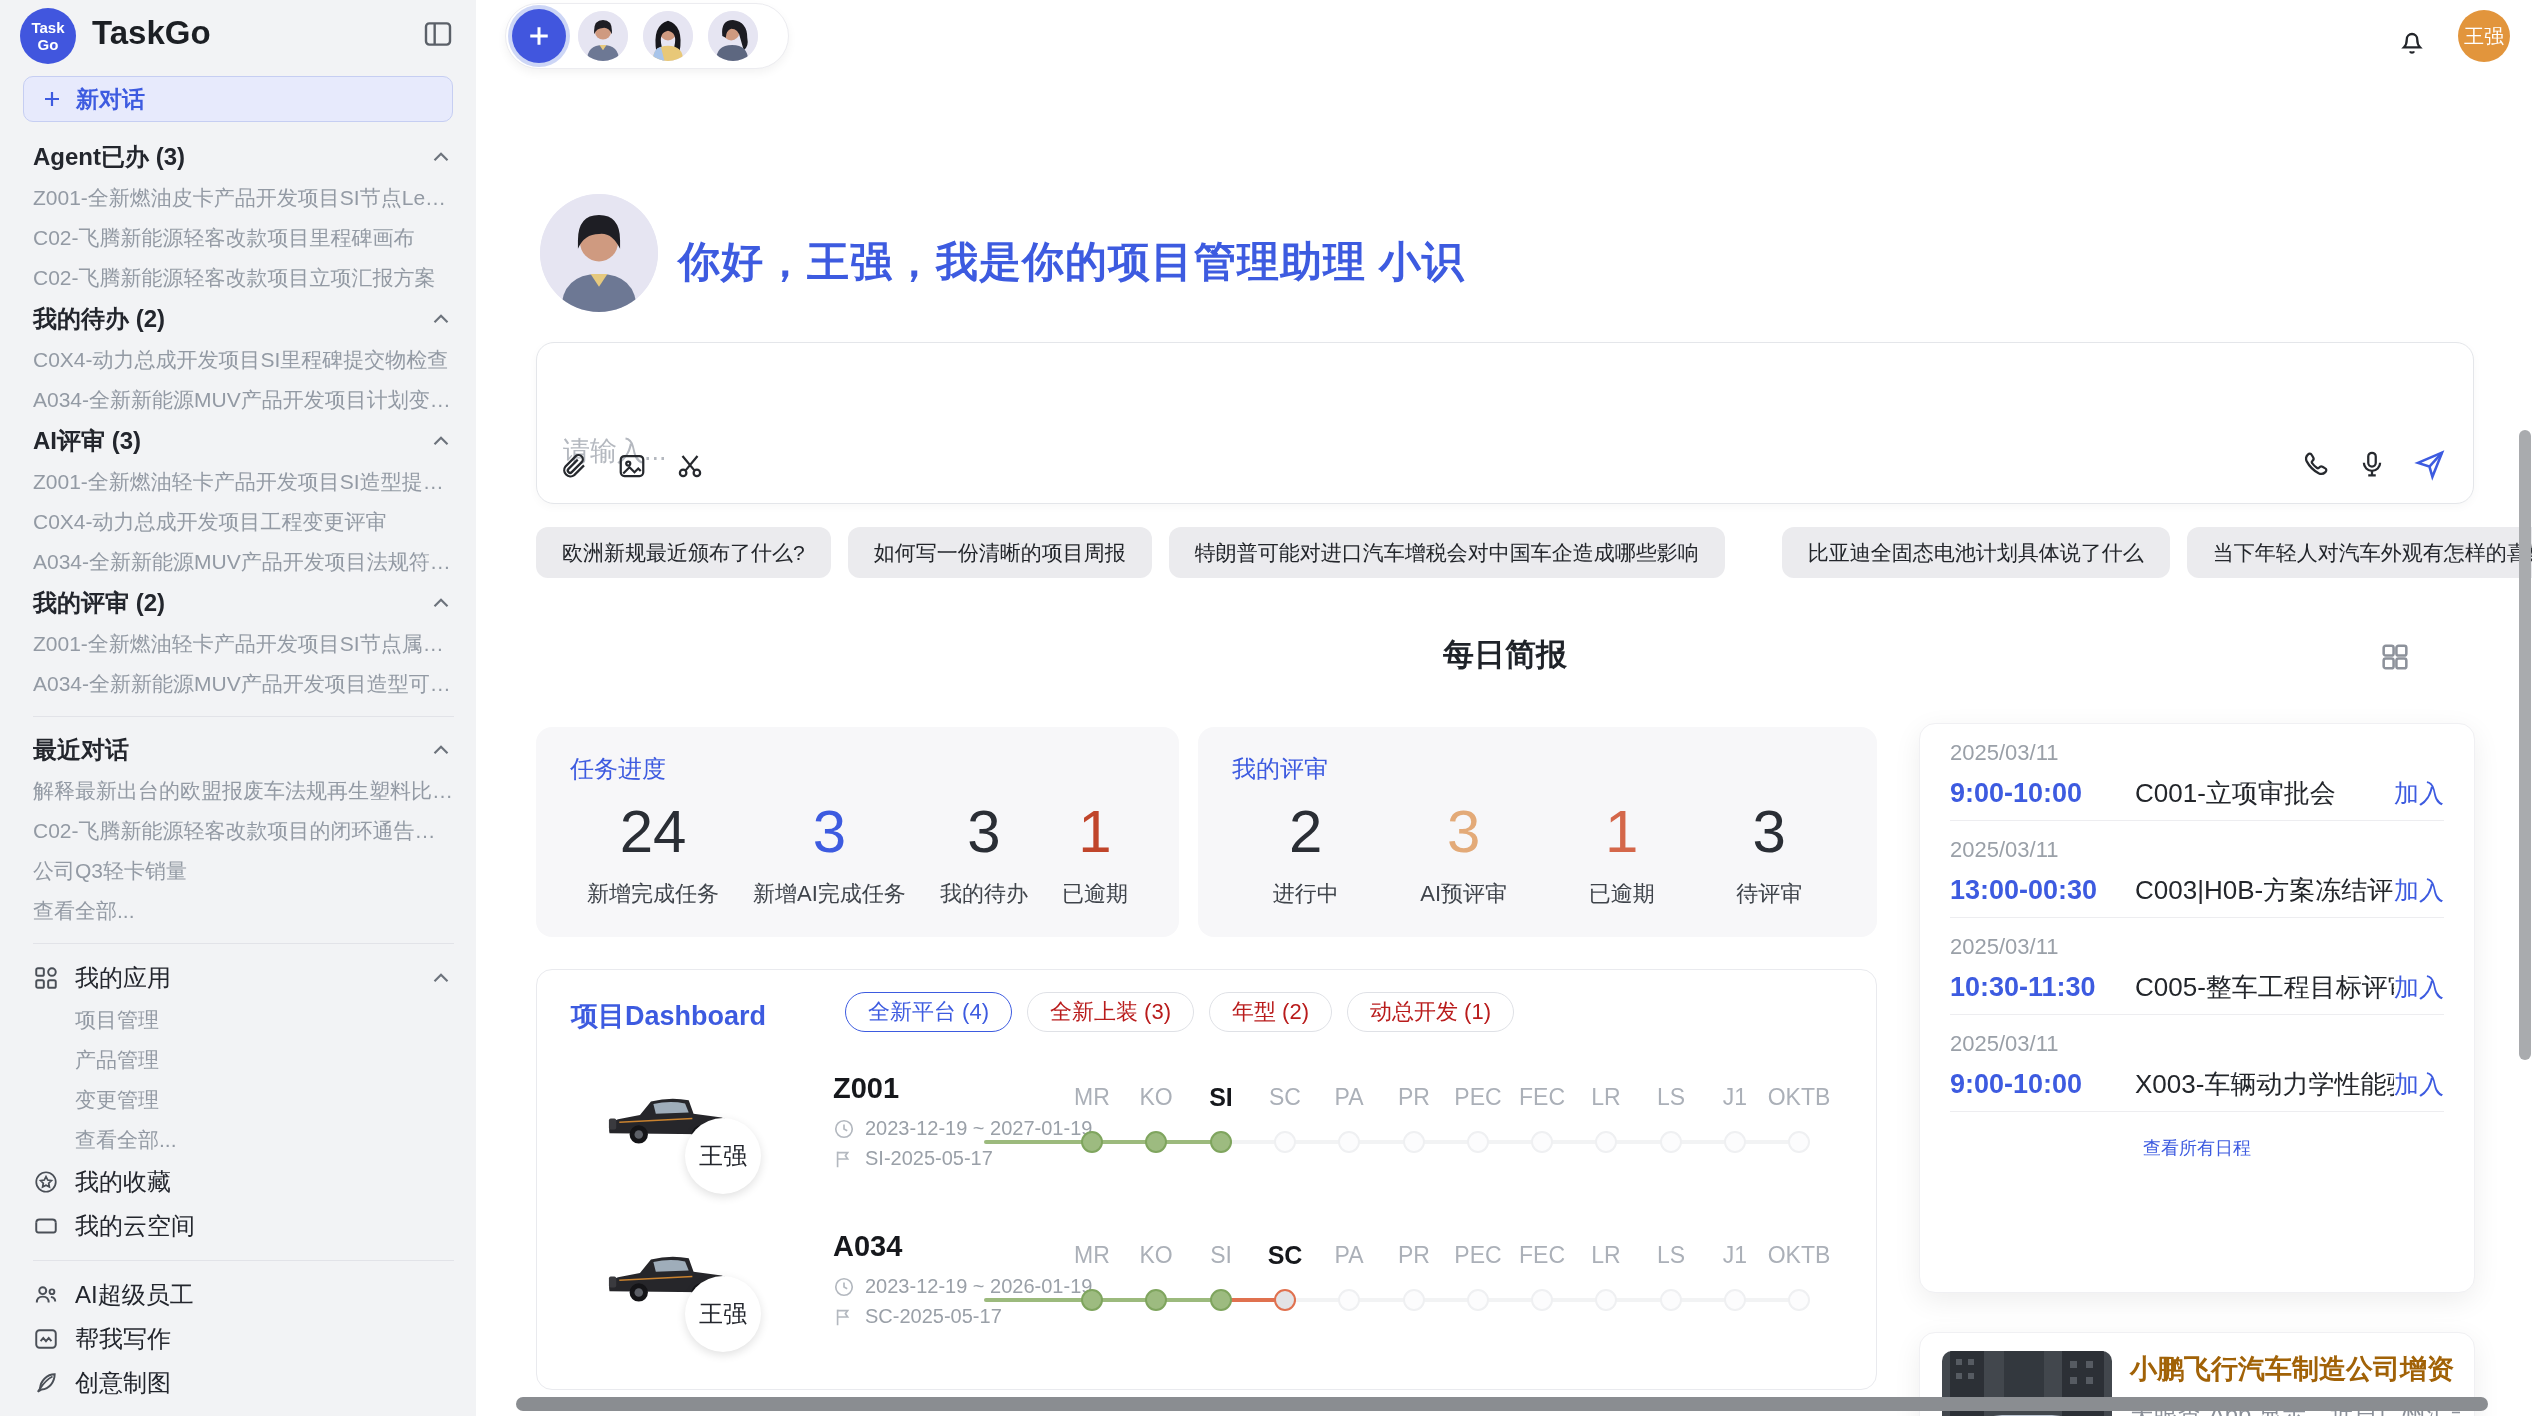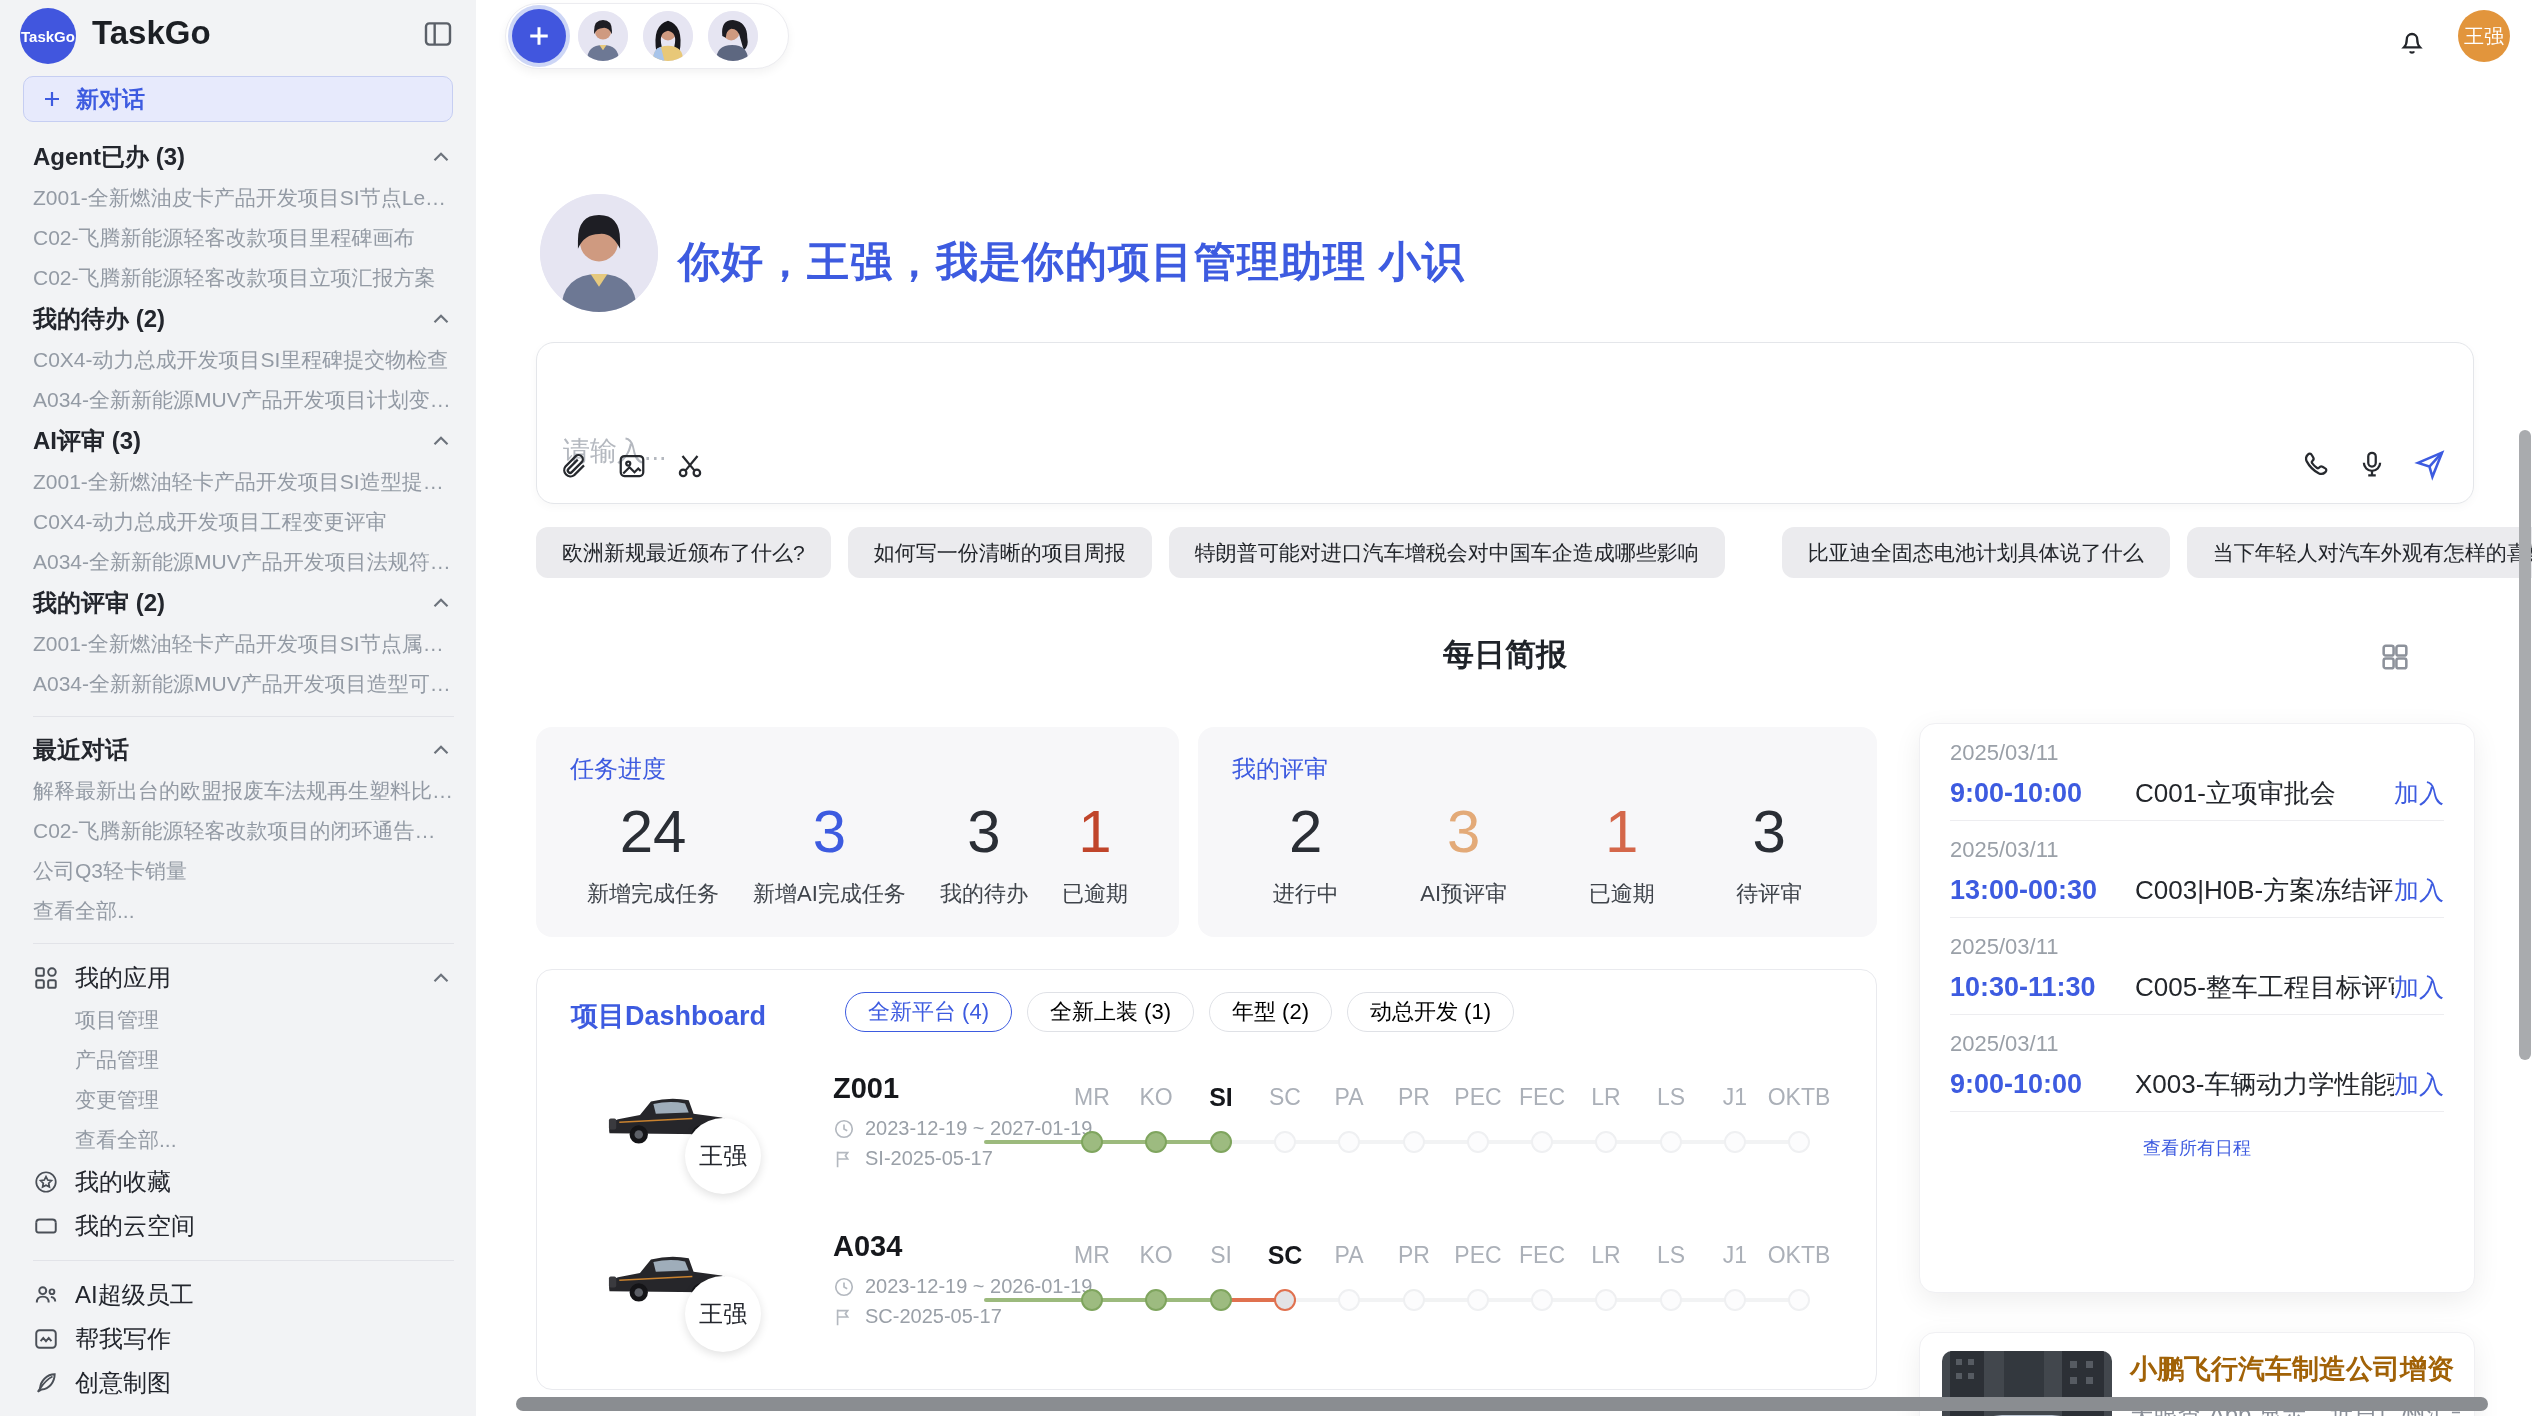--- a/index.html
+++ b/index.html
@@ -2,21 +2,21 @@
 <html><head>
 <meta charset="utf-8">
 <style>
   * { margin:0; padding:0; box-sizing:border-box; font-family:"Liberation Sans","DejaVu Sans",sans-serif; }
   html,body { background:#fff; }
   .stage { position:relative; width:2532px; height:1416px; overflow:hidden; background:#fff; }
 
   
   .sidebar { position:absolute; left:0; top:0; width:476px; height:1416px; background:#f2f3f5; overflow:hidden; }
   .sb-head { position:relative; height:68px; padding:12px 0 0 18px; }
-  .logo { position:absolute; left:20px; top:8px; width:56px; height:56px; border-radius:50%; background:#4156de; color:#fff; display:flex; flex-direction:row; align-items:center; justify-content:center; line-height:17px; font-size:15px; font-weight:600; }
+  .logo { position:absolute; left:20px; top:8px; width:56px; height:56px; border-radius:50%; background:#4156de; color:#fff; display:flex; flex-direction:column; align-items:center; justify-content:center; line-height:17px; font-size:15px; font-weight:600; }
   .sb-title { position:absolute; left:92px; top:14px; font-size:33px; font-weight:700; color:#1c1f24; }
   .collapse-btn { position:absolute; right:22px; top:18px; width:32px; height:32px; color:#5b6068; cursor:pointer; }
   .new-chat { margin:8px 23px 14px 23px; height:46px; border-radius:10px; background:#e7eafc; border:1px solid #c6cef2; display:flex; align-items:center; padding-left:16px; gap:12px; color:#3d5be0; font-size:23px; font-weight:600; cursor:pointer; }
   .sb-list { padding:0 22px 0 33px; }
   .sec-head { height:42px; display:flex; align-items:center; justify-content:space-between; font-size:24px; font-weight:600; color:#23262d; }
   .sec-head .chev { width:26px; height:26px; color:#6d737c; }
   .sb-item { height:40px; line-height:40px; font-size:21px; color:#939aa4; white-space:nowrap; overflow:hidden; text-overflow:ellipsis; cursor:pointer; }
   .sb-div { height:1px; background:#e2e3e8; margin:12px 0; }
   .row-ic { height:44px; display:flex; align-items:center; gap:16px; font-size:24px; color:#23262d; cursor:pointer; }
   .row-ic .chev { margin-left:auto; width:26px; height:26px; color:#6d737c; }
@@ -59,21 +59,21 @@
   .stat-title { font-size:24px; font-weight:500; color:#3d5be0; }
   .stat-row { display:flex; justify-content:space-around; margin-top:8px; }
   .stat { text-align:center; }
   .stat .num { font-size:60px; font-weight:500; line-height:78px; }
   .stat .lbl { font-size:22px; color:#3f444b; margin-top:8px; }
   .n-dark { color:#2a2e35; } .n-blue { color:#3d5be0; } .n-red { color:#c0452b; } .n-tan { color:#e3aa78; } .n-ored { color:#d4674a; }
 
   .dash { position:absolute; left:60px; top:969px; width:1341px; height:421px; background:#fff; border:1.5px solid #e9eaee; border-radius:16px; overflow:hidden; }
   .dash-title { position:absolute; left:34px; top:28px; font-size:27px; font-weight:600; color:#3d5be0; }
   .pills { position:absolute; left:308px; top:22px; display:flex; gap:15px; }
-  .pill { height:40px; border-radius:20px; border:1.5px solid #dfe1e6; color:#000000; font-size:22px; display:flex; align-items:center; padding:0 22px; background:#fff; cursor:pointer; white-space:nowrap; }
+  .pill { height:40px; border-radius:20px; border:1.5px solid #dfe1e6; color:#b91c1c; font-size:22px; display:flex; align-items:center; padding:0 22px; background:#fff; cursor:pointer; white-space:nowrap; }
   .pill.active { border-color:#3d5be0; color:#3d5be0; }
 
   .prj-row { position:absolute; left:0; width:1341px; height:150px; cursor:pointer; }
   .car { position:absolute; left:64px; width:134px; height:96px; }
   .car svg { width:100%; height:100%; }
   .badge { position:absolute; left:148px; width:76px; height:76px; border-radius:50%; background:#fff; box-shadow:0 3px 10px rgba(0,0,0,.12); display:flex; align-items:center; justify-content:center; font-size:24px; color:#23262d; }
   .prj-info { position:absolute; left:296px; }
   .prj-code { font-size:29px; font-weight:700; color:#16181c; }
   .prj-meta { display:flex; align-items:center; gap:10px; margin-top:12px; color:#9aa0a8; font-size:20px; }
   .prj-meta svg { width:22px; height:22px; color:#b3b8bf; }

